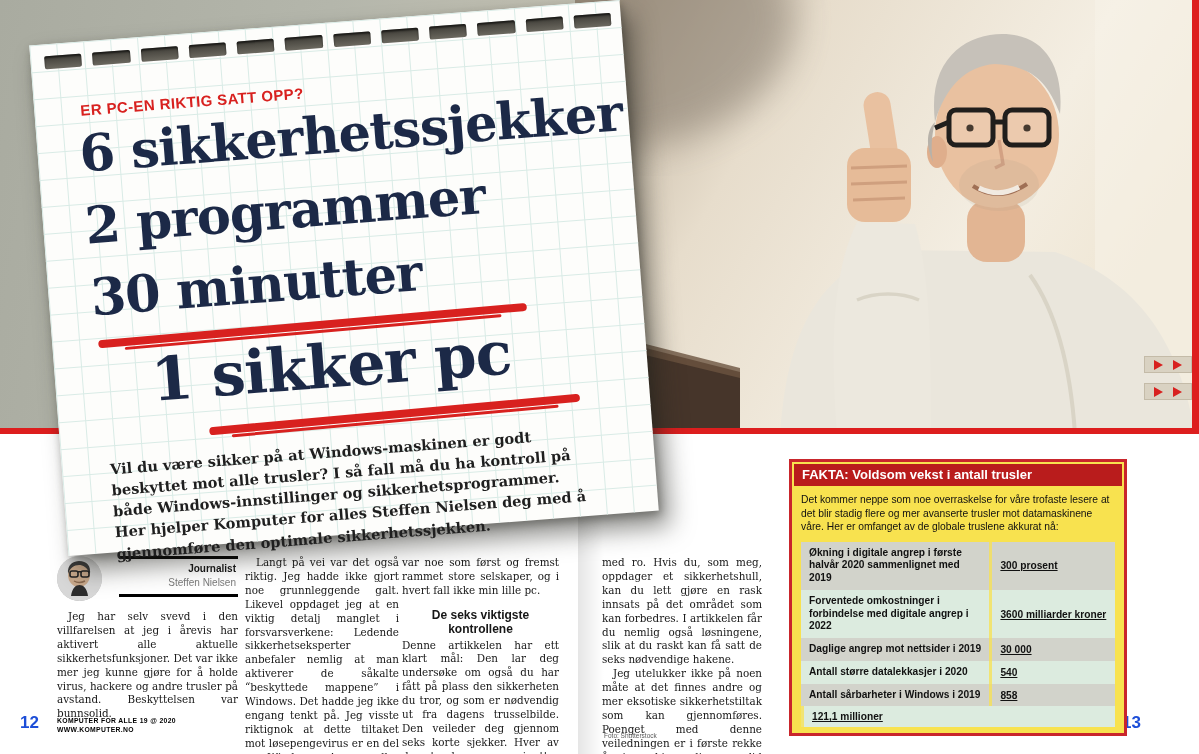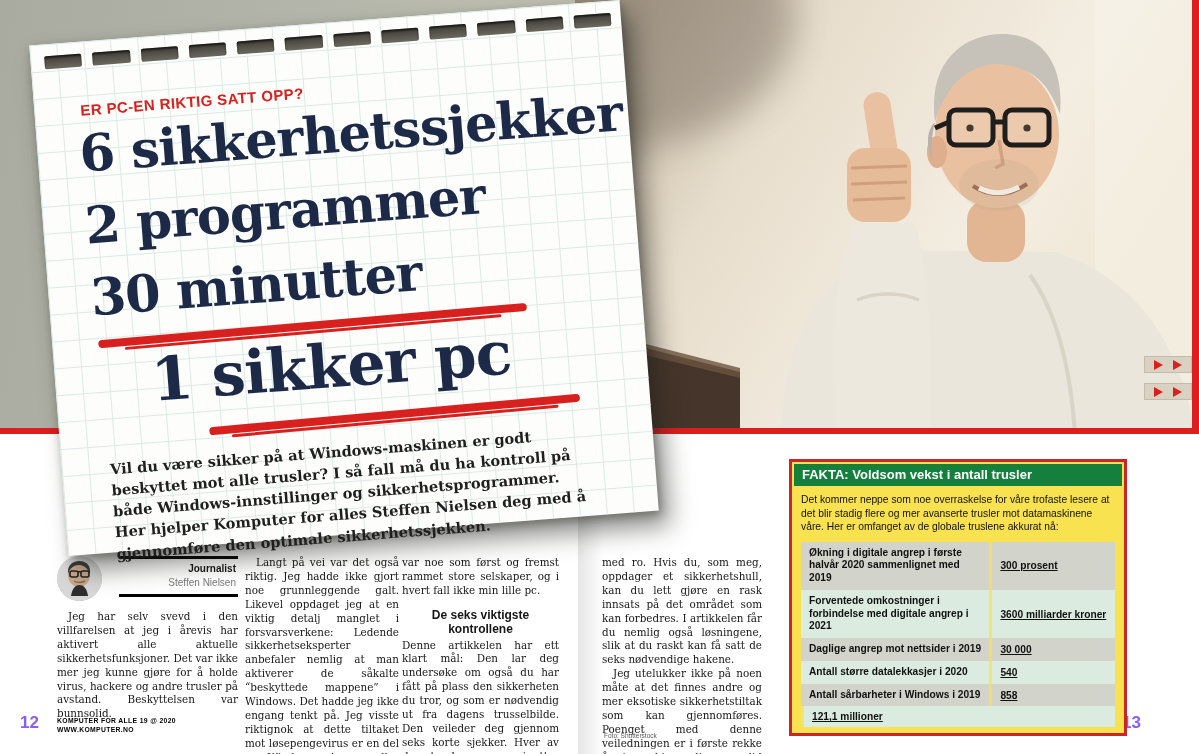--- a/index.html
+++ b/index.html
@@ -58,32 +58,32 @@
   .headshot{width:45px;height:45px;border-radius:50%;overflow:hidden;flex:0 0 45px;
             background:radial-gradient(circle at 50% 38%,#e9e9e9 0%,#cfcfcf 55%,#9a9a9a 100%);position:relative;}
   .byline-right{flex:1;border-top:3px solid #000;border-bottom:3px solid #000;text-align:right;
                 padding:3px 2px 4px;font-family:"Liberation Sans",sans-serif;}
   .byline-role{font-weight:bold;font-size:10px;}
   .byline-name{font-size:10px;color:#7a7a7a;}
 
   
   .fakta{position:absolute;left:789px;top:459px;width:338px;background:#f8e24f;
          border:3px solid #c9262c;box-sizing:border-box;padding:2px 2px 6px;z-index:3;}
-  .fakta-title{background:#15803d;color:#fff;font-weight:bold;font-size:13px;padding:3px 8px 4px;margin-bottom:7px;}
+  .fakta-title{background:#b91c1c;color:#fff;font-weight:bold;font-size:13px;padding:3px 8px 4px;margin-bottom:7px;}
   .fakta-intro{font-size:10.3px;line-height:1.32;color:#101010;margin:0 7px 8px;}
   .ftable{margin:0 7px;}
   .frow{display:flex;align-items:center;}
   .frow:nth-child(odd){background:#d2d3cb;}
   .frow:nth-child(even){background:#dcebdf;}
   .fcell-label{flex:0 0 60%;box-sizing:border-box;padding:5px 8px;font-weight:bold;font-size:10.2px;line-height:1.25;color:#111;}
   .fcell-value{flex:1;box-sizing:border-box;padding:5px 8px;font-weight:bold;font-size:10.2px;color:#111;
                border-left:3px solid rgba(248,226,79,.75);align-self:stretch;display:flex;align-items:center;text-decoration:underline;}
 
   
-  .pageno{position:absolute;font-weight:bold;font-size:17px;color:#8b5cf6;}
+  .pageno{position:absolute;font-weight:bold;font-size:17px;color:#1d4ed8;}
   .footcredit{position:absolute;font-weight:bold;font-size:6.8px;line-height:9px;letter-spacing:.35px;color:#000;}
   .footcredit.right{text-align:right;}
   .photocredit{position:absolute;left:604px;top:732px;font-size:6.5px;color:#5a5a5a;}
 
   .gutter{position:absolute;left:578px;top:434px;width:26px;height:320px;
           background:linear-gradient(to right,rgba(0,0,0,.10),rgba(0,0,0,0));}
 </style>
 </head>
 <body>
 
@@ -219,21 +219,21 @@
 
   <div class="fakta">
     <div class="fakta-title">FAKTA: Voldsom vekst i antall trusler</div>
     <div class="fakta-intro">Det kommer neppe som noe overraskelse for våre trofaste lesere at det blir stadig flere og mer avanserte trusler mot datamaskinene våre. Her er omfanget av de globale truslene akkurat nå:</div>
     <div class="ftable">
       <div class="frow">
         <div class="fcell-label">Økning i digitale angrep i første halvår 2020 sammenlignet med 2019</div>
         <div class="fcell-value">300 prosent</div>
       </div>
       <div class="frow">
-        <div class="fcell-label">Forventede omkostninger i forbindelse med digitale angrep i 2021</div>
+        <div class="fcell-label">Forventede omkostninger i forbindelse med digitale angrep i 2022</div>
         <div class="fcell-value">3600 milliarder kroner</div>
       </div>
       <div class="frow">
         <div class="fcell-label">Daglige angrep mot nettsider i 2019</div>
         <div class="fcell-value">30 000</div>
       </div>
       <div class="frow">
         <div class="fcell-label">Antall større datalekkasjer i 2020</div>
         <div class="fcell-value">540</div>
       </div>

